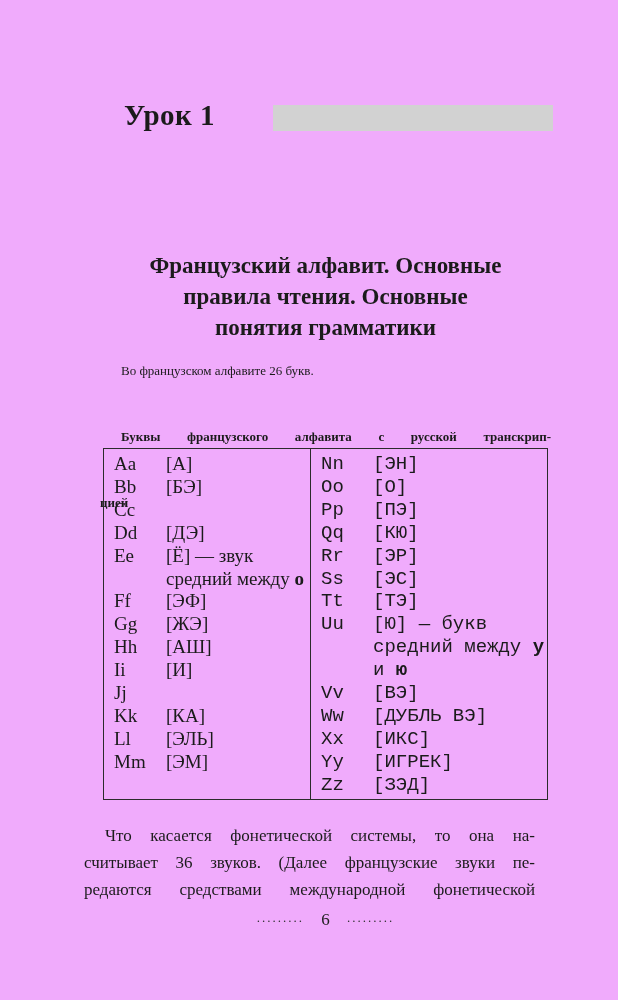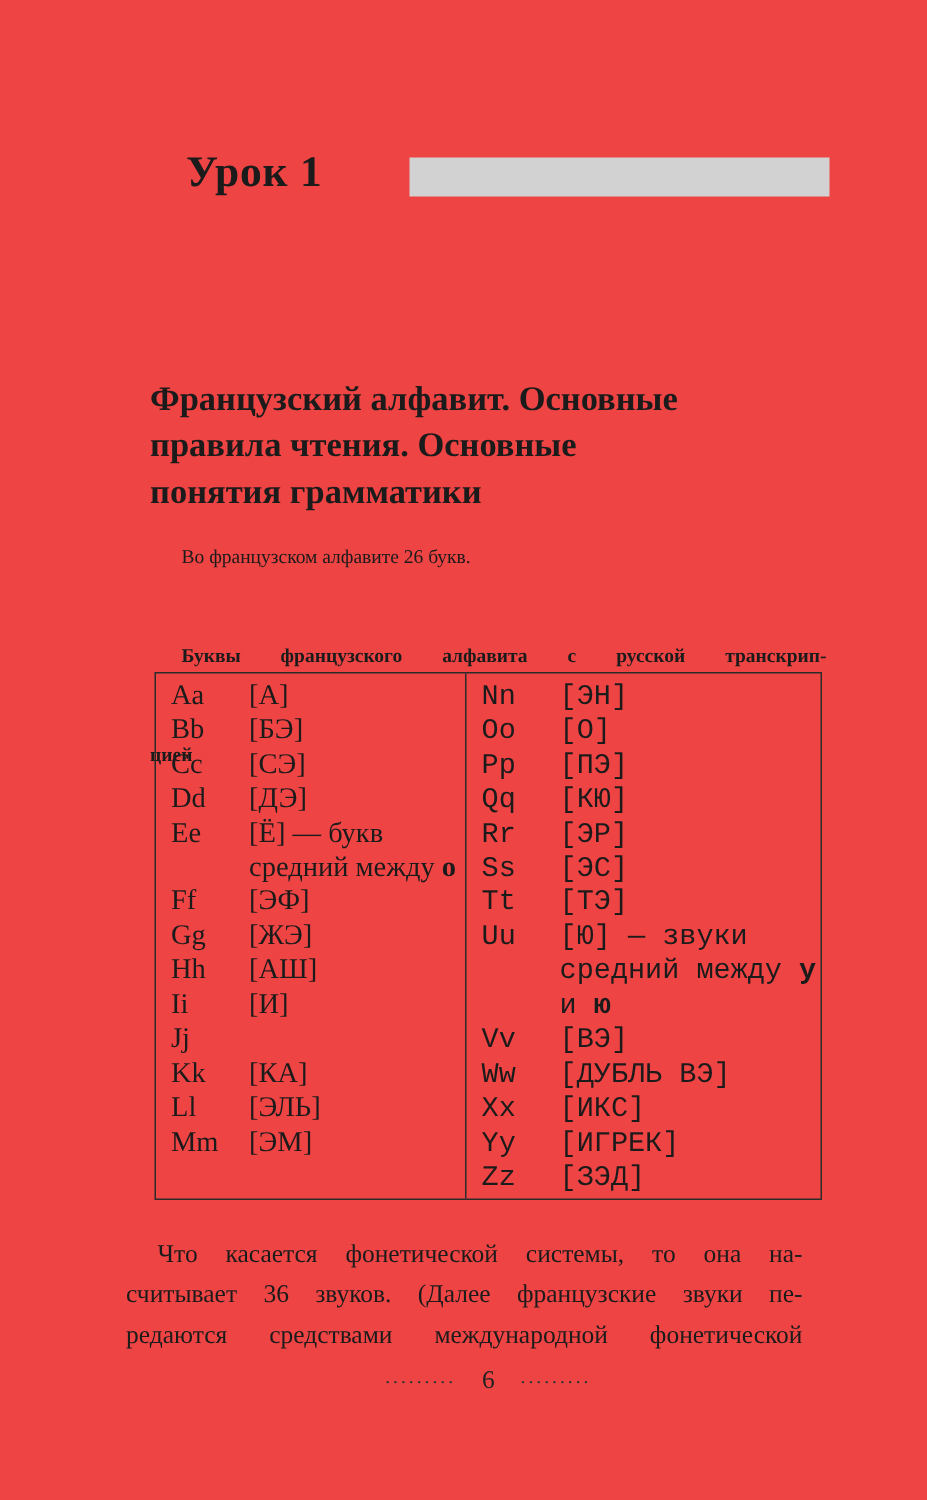--- a/index.html
+++ b/index.html
@@ -4,21 +4,21 @@
 <style>
   html, body {
     margin: 0;
     padding: 0;
     background: #ffffff;
   }
   .page {
     position: relative;
     width: 618px;
     height: 1000px;
-    background: #ef4444;
+    background: #f0abfc;
     font-family: "Liberation Serif", serif;
     color: #1b1b1b;
     overflow: hidden;
   }
   
   .header {
     position: absolute;
     top: 99px;
     left: 0;
     width: 618px;
@@ -39,21 +39,21 @@
     width: 280px;
     height: 26px;
     background: #d2d2d2;
   }
   
   .chapter-title {
     position: absolute;
     top: 250px;
     left: 100px;
     width: 451px;
-    text-align: left;
+    text-align: center;
     font-size: 23px;
     font-weight: bold;
     line-height: 31px;
   }
   
   .intro {
     position: absolute;
     top: 357px;
     left: 100px;
     width: 451px;
@@ -159,29 +159,28 @@
         <div class="trow">
           <span class="letter">Aa</span>
           <span class="trans"><span>[А]</span></span>
         </div>
         <div class="trow">
           <span class="letter">Bb</span>
           <span class="trans"><span>[БЭ]</span></span>
         </div>
         <div class="trow">
           <span class="letter">Cc</span>
-          <span class="trans"><span>[СЭ]</span></span>
         </div>
         <div class="trow">
           <span class="letter">Dd</span>
           <span class="trans"><span>[ДЭ]</span></span>
         </div>
         <div class="trow">
           <span class="letter">Ee</span>
-          <span class="trans"><span>[Ё] — букв</span></span>
+          <span class="trans"><span>[Ё] — звук</span></span>
         </div>
         <div class="trow">
           <span class="letter"></span>
           <span class="trans"><span>средний между </span><span class="b">о</span></span>
         </div>
         <div class="trow">
           <span class="letter"></span>
         </div>
         <div class="trow">
           <span class="letter">Ff</span>
@@ -239,21 +238,21 @@
         <div class="trow">
           <span class="letter">Ss</span>
           <span class="trans"><span>[ЭС]</span></span>
         </div>
         <div class="trow">
           <span class="letter">Tt</span>
           <span class="trans"><span>[ТЭ]</span></span>
         </div>
         <div class="trow">
           <span class="letter">Uu</span>
-          <span class="trans"><span>[Ю] — звуки</span></span>
+          <span class="trans"><span>[Ю] — букв</span></span>
         </div>
         <div class="trow">
           <span class="letter"></span>
           <span class="trans"><span>средний между </span><span class="b">у</span></span>
         </div>
         <div class="trow">
           <span class="letter"></span>
           <span class="trans"><span>и </span><span class="b">ю</span></span>
         </div>
         <div class="trow">

